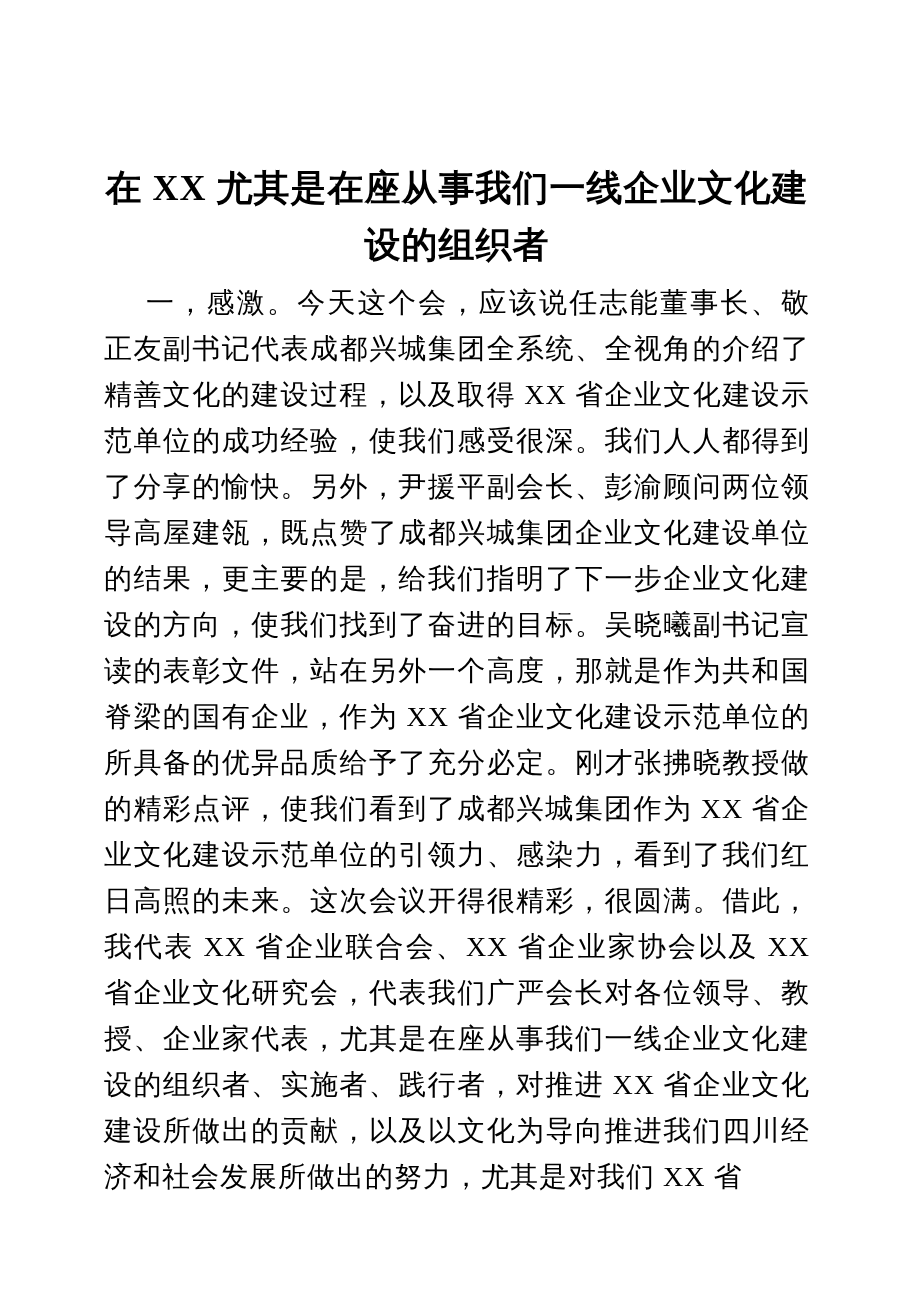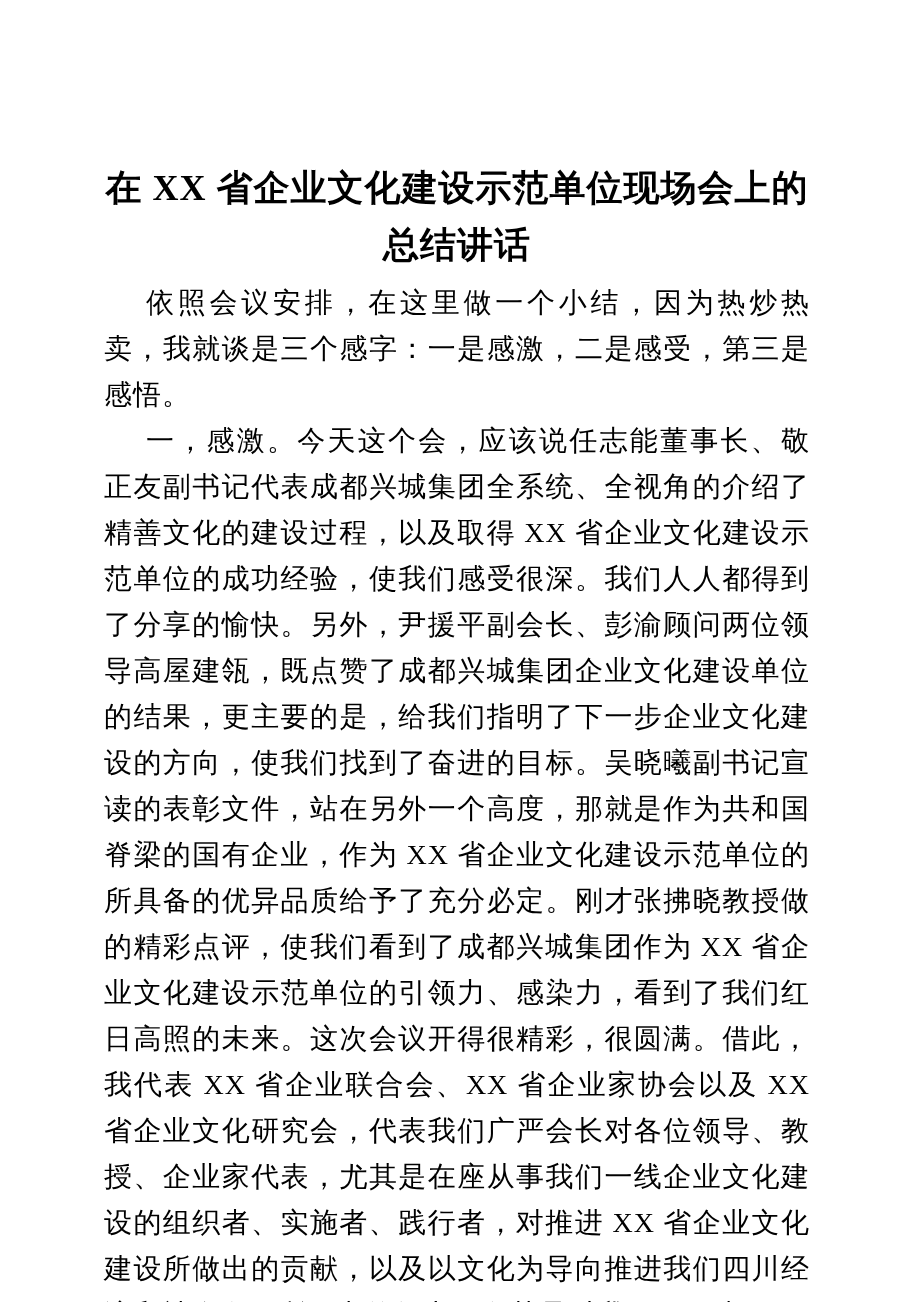--- a/index.html
+++ b/index.html
@@ -33,16 +33,15 @@
     letter-spacing: 1px;
     text-align: justify;
     text-indent: 42px;
     word-break: break-all;
   }
 </style>
 </head>
 <body>
 
 <div class="page">
-  <h1 class="doc-title">在 XX 省企业文化建设示范单位现场会上的总结讲话</h1>
-  <p class="doc-paragraph">依照会议安排，在这里做一个小结，因为热炒热卖，我就谈是三个感字：一是感激，二是感受，第三是感悟。</p>
+  <h1 class="doc-title">在 XX 尤其是在座从事我们一线企业文化建设的组织者</h1>
   <p class="doc-paragraph">一，感激。今天这个会，应该说任志能董事长、敬正友副书记代表成都兴城集团全系统、全视角的介绍了精善文化的建设过程，以及取得 XX 省企业文化建设示范单位的成功经验，使我们感受很深。我们人人都得到了分享的愉快。另外，尹援平副会长、彭渝顾问两位领导高屋建瓴，既点赞了成都兴城集团企业文化建设单位的结果，更主要的是，给我们指明了下一步企业文化建设的方向，使我们找到了奋进的目标。吴晓曦副书记宣读的表彰文件，站在另外一个高度，那就是作为共和国脊梁的国有企业，作为 XX 省企业文化建设示范单位的所具备的优异品质给予了充分必定。刚才张拂晓教授做的精彩点评，使我们看到了成都兴城集团作为 XX 省企业文化建设示范单位的引领力、感染力，看到了我们红日高照的未来。这次会议开得很精彩，很圆满。借此，我代表 XX 省企业联合会、XX 省企业家协会以及 XX 省企业文化研究会，代表我们广严会长对各位领导、教授、企业家代表，尤其是在座从事我们一线企业文化建设的组织者、实施者、践行者，对推进 XX 省企业文化建设所做出的贡献，以及以文化为导向推进我们四川经济和社会发展所做出的努力，尤其是对我们 XX 省</p>
 </div>
 
 </body></html>

